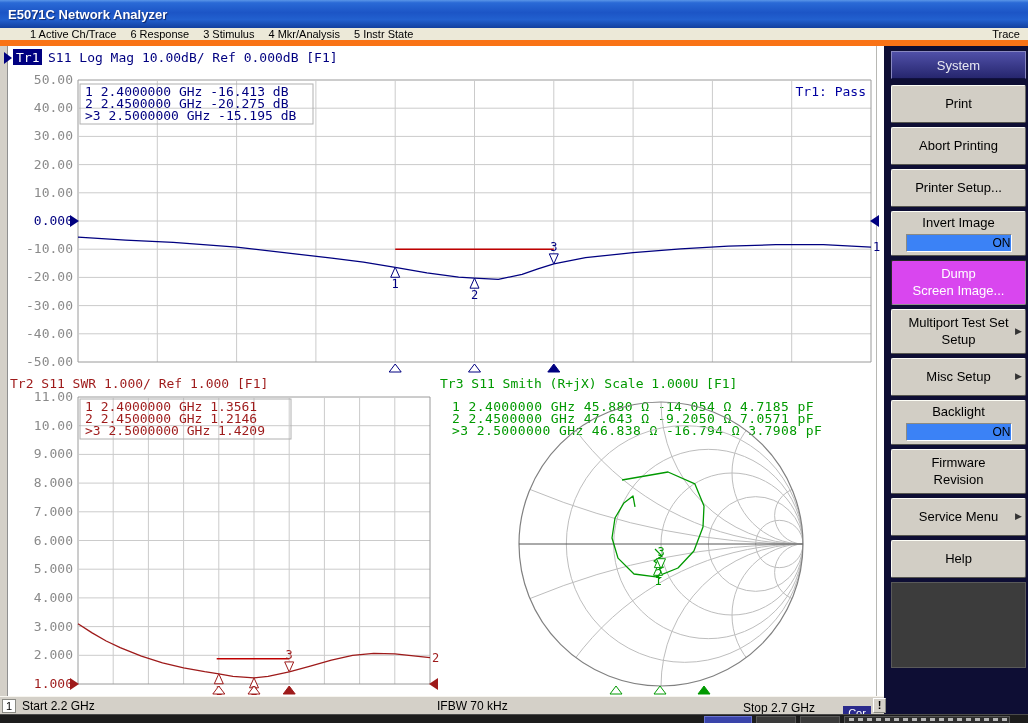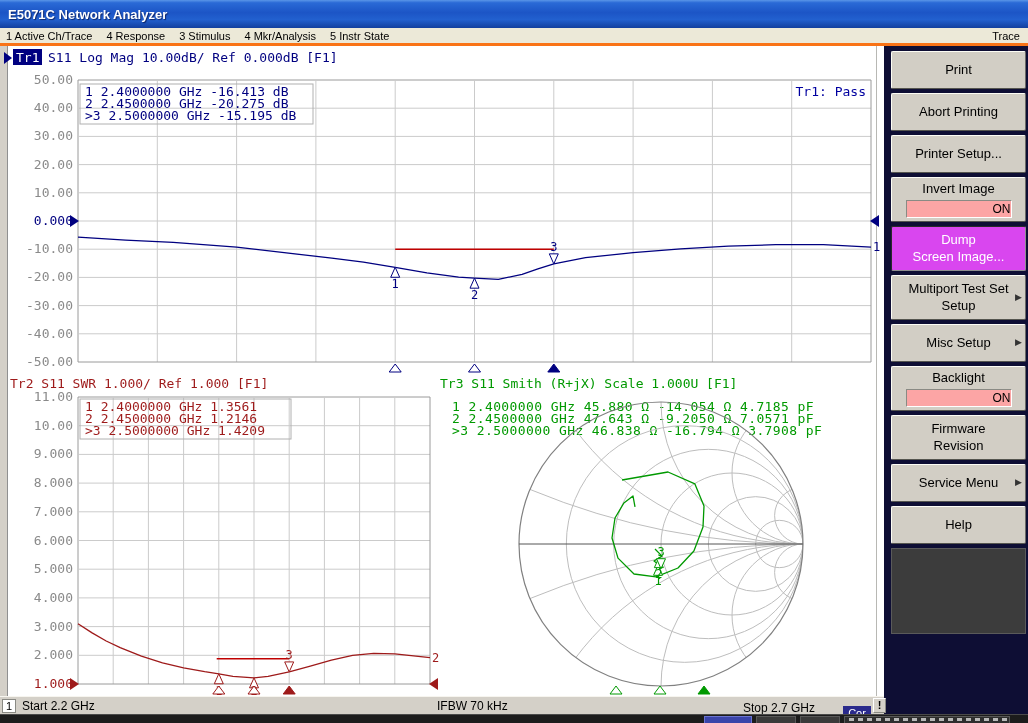--- a/index.html
+++ b/index.html
@@ -5,22 +5,22 @@
   * { margin:0; padding:0; box-sizing:border-box; }
   html,body { width:1028px; height:723px; overflow:hidden; background:#000; }
   .screen { position:relative; width:1028px; height:695px; background:#fff;
             font-family:"Liberation Sans", sans-serif; }
   
   .titlebar { position:absolute; left:0; top:0; width:1028px; height:28px;
     background:linear-gradient(180deg,#5a96e8 0%,#2a6ad6 10%,#1c55c6 45%,#2260cf 70%,#123f9e 100%);
     display:flex; align-items:center; padding-left:8px; }
   .titlebar span { color:#fff; font-weight:bold; font-size:13px; text-shadow:1px 1px 1px rgba(0,0,40,.6); }
   .menubar { position:absolute; left:0; top:28px; width:1028px; height:18px;
-    background:#ece9d8; border-bottom:3px solid #f97316; display:flex; align-items:center;
-    font-size:11px; color:#000; }
+    background:#ece9d8; border-bottom:6px solid #f97316; display:flex; align-items:center;
+    font-size:11px; color:#000;padding-left:24px; }
   .menubar .mitem { margin-left:14px; cursor:default; }
   .menubar .mitem:first-child { margin-left:6px; }
   .menubar .resize { margin-left:auto; margin-right:8px; }
   
   .main { position:absolute; left:0; top:46px; width:884px; height:650px; background:#fff; }
   .mono, svg text { font-family:"DejaVu Sans Mono", monospace; }
   
   .sidebar { position:absolute; left:884px; top:46px; width:144px; height:668px;
     background:#0e0e34; padding:5px 2px 0 7px; }
   .sk-header { height:28px; margin-bottom:6px;
@@ -29,21 +29,21 @@
     display:flex; align-items:center; justify-content:center; font-size:13px; }
   .skbtn { position:relative; margin-bottom:4px; background:#d2cec5;
     border-top:1px solid #fdfdf5; border-left:1px solid #fdfdf5;
     border-right:1px solid #6a6a66; border-bottom:1px solid #55554f;
     border-radius:2px; color:#000; font-size:13px;
     display:flex; flex-direction:column; align-items:center; justify-content:center;
     text-align:right; line-height:1.25; cursor:default; }
   .skbtn.pressed { background:#d946ef; color:#fff;
     border-top-color:#2a2a2a; border-left-color:#2a2a2a;
     border-right-color:#8f8f8f; border-bottom-color:#8f8f8f; }
-  .skbtn .val { width:106px; margin-top:2px; background:#fca5a5;
+  .skbtn .val { width:106px; margin-top:2px; background:#3b82f6;
     border:1px solid #8a8a84; border-bottom-color:#fff; border-right-color:#fff;
     font-size:12px; line-height:16px; }
   .skbtn .arrow { position:absolute; right:3px; top:50%; transform:translateY(-50%);
     font-size:9px; color:#333; }
   .sk-bottom { height:86px; background:#3c3c3c; border:1px solid #5a5a5a; margin-right:0; }
   
   .statusbar { position:absolute; left:0; top:696px; width:884px; height:18px;
     background:#d4d0c8; border-top:1px solid #f7f5ef; font-size:12px; color:#000; }
   .statusbar .chan { position:absolute; left:2px; top:2px; width:14px; height:14px;
     background:#fff; border:1px solid #8a8a84; text-align:center; line-height:13px; font-size:11px; }
@@ -71,21 +71,21 @@
 
 <div class="screen">
 
   <div class="titlebar">
     <span>E5071C Network Analyzer</span>
   </div>
 
   <div class="menubar">
 
     <span class="mitem">1 Active Ch/Trace</span>
-      <span class="mitem">4 Response</span>
+      <span class="mitem">6 Response</span>
       <span class="mitem">3 Stimulus</span>
       <span class="mitem">4 Mkr/Analysis</span>
       <span class="mitem">5 Instr State</span>
       <span class="mitem resize">Trace</span>
   </div>
 
   <div class="main">
     <svg id="lcd" width="884" height="650" viewBox="0 46 884 650">
 
       <rect x="0" y="46" width="7" height="650" fill="#d4d0c8"></rect>
@@ -242,20 +242,21 @@
       <rect x="13" y="49" width="29" height="16" fill="#000080"></rect>
       <text x="16" y="62" font-size="13" fill="#ffffff">Tr1</text>
       <text x="48" y="62" font-size="13" fill="#000080">S11 Log Mag 10.00dB/ Ref 0.000dB [F1]</text>
       <text x="866" y="96" font-size="13" fill="#0000a0" text-anchor="end">Tr1: Pass</text>
       <text x="10" y="388" font-size="13" fill="#9e1a1a">Tr2 S11 SWR 1.000/ Ref 1.000 [F1]</text>
       <text x="440" y="388" font-size="13" fill="#009900">Tr3 S11 Smith (R+jX) Scale 1.000U [F1]</text>
     </svg>
   </div>
 
   <div class="sidebar">
+    <div class="sk-header">System</div>
     <div id="sk-list">
         <div class="skbtn" style="height: 38px;">
           <div>Print</div>
         </div>
         <div class="skbtn" style="height: 38px;">
           <div>Abort Printing</div>
         </div>
         <div class="skbtn" style="height: 38px;">
           <div>Printer Setup...</div>
         </div>

